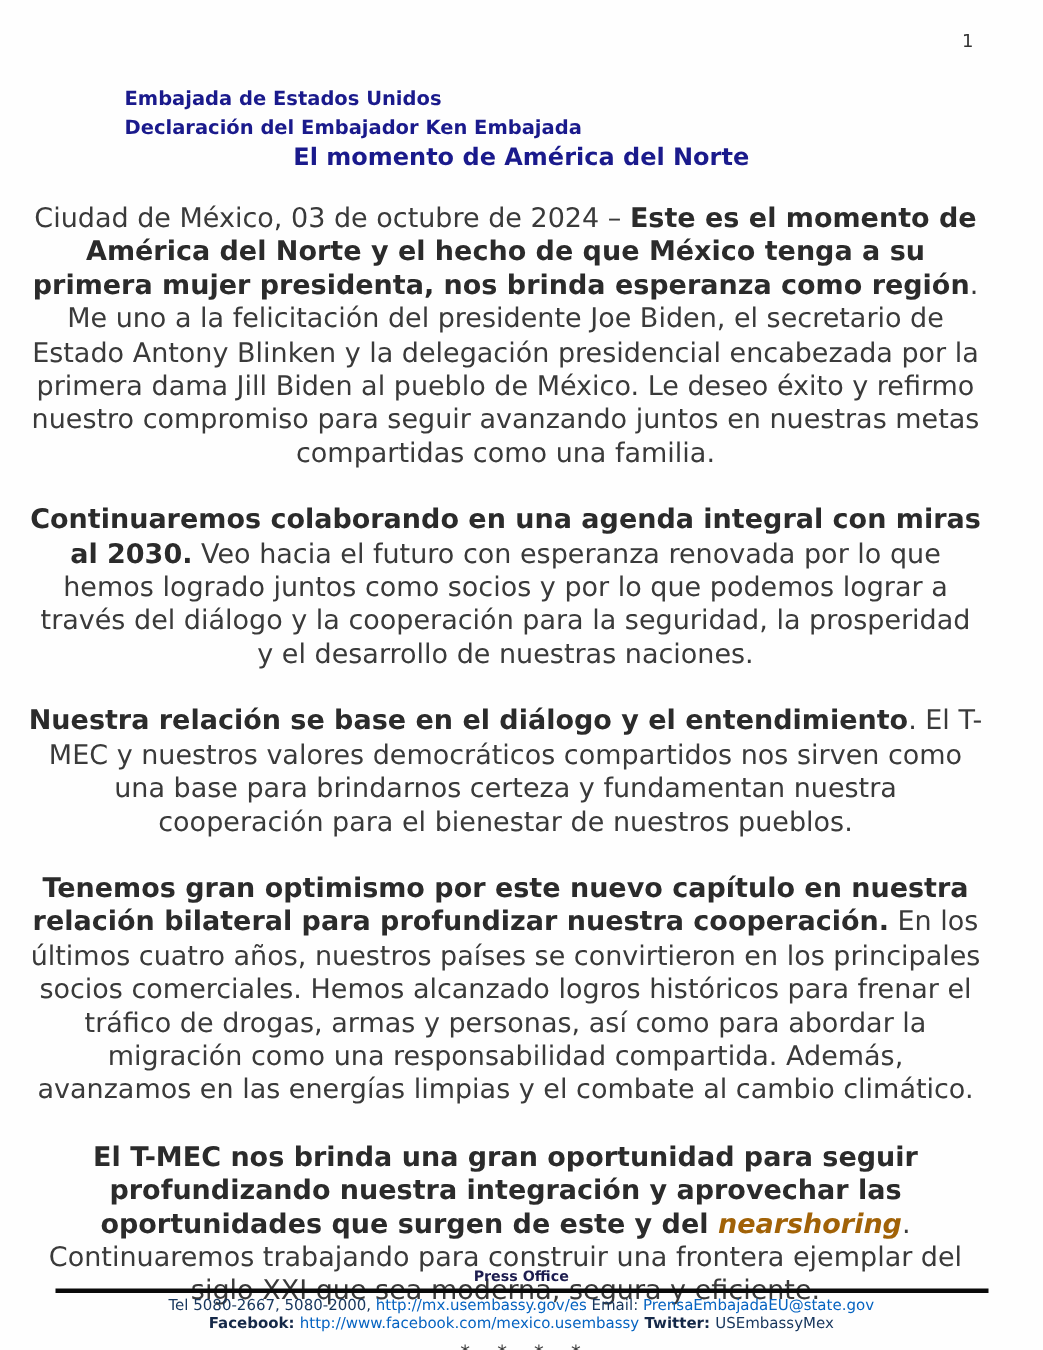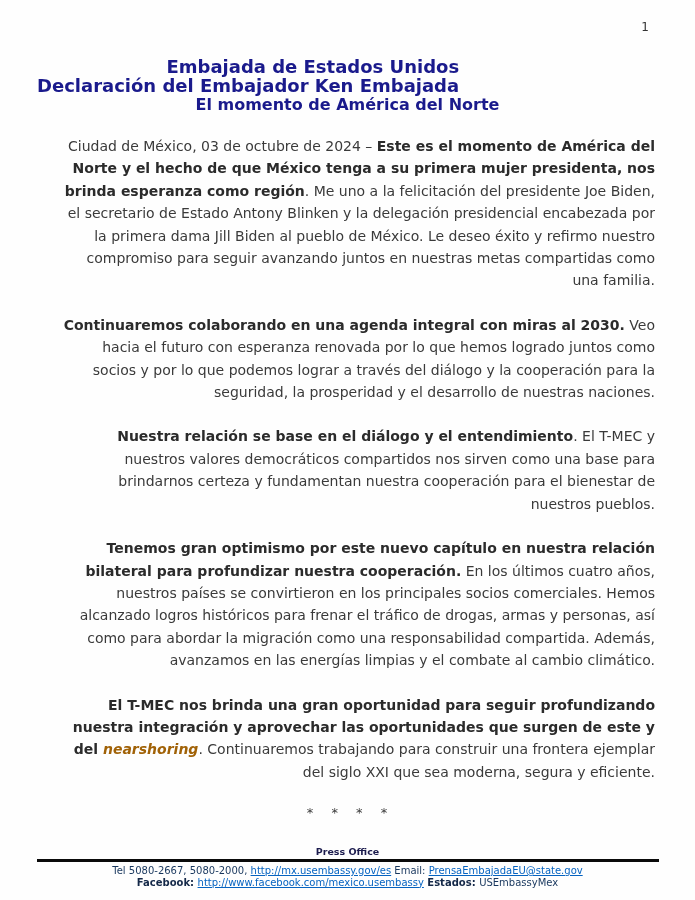--- a/index.html
+++ b/index.html
@@ -46,37 +46,38 @@
     background-size: 6.4px 5.4px;
   }
   .logo-caption {
     margin-top: 6px;
     font-size: 9px;
     line-height: 11px;
     color: #5a5a5a;
   }
   .header-text {
     margin-top: -4px;
-    text-align: right;
+    text-align: left;
     font-weight: bold;
-    font-size: 18px;
+    font-size: 13px;
     line-height: 18.5px;
     color: #1a1a8c;
+    margin-left: 46px;
   }
   .doc-title {
     text-align: center;
     font-weight: bold;
     font-size: 16px;
     color: #1a1a8c;
   }
   .body-text {
-    padding: 21px 40px 0 62px;
-    font-size: 14px;
+    padding: 21px 40px 0 19px;
+    font-size: 18px;
     line-height: 22.4px;
-    text-align: right;
+    text-align: center;
   }
   .body-text p { margin-bottom: 22px; }
   .b { font-weight: bold; color: #2b2b2b; }
   .bi { font-weight: bold; font-style: italic; color: #a16207; }
   .separator {
     text-align: center;
     font-size: 13px;
     color: #3a3a3a;
     word-spacing: 12px;
     letter-spacing: 1px;
@@ -100,21 +101,20 @@
     margin: 0 auto 3px auto;
   }
   .footer-line {
     font-size: 10px;
     line-height: 11.5px;
     color: #17365D;
   }
   .footer-line .b { color: #142848; }
   .link {
     color: #0563C1;
-    text-decoration: underline;
     cursor: pointer;
   }
 </style>
 </head>
 <body>
 
 <div class="page">
 
   <div class="page-number">1</div>
 
@@ -134,16 +134,16 @@
     <p><span class="b">Tenemos gran optimismo por este nuevo capítulo en nuestra relación bilateral para profundizar nuestra cooperación.</span><span> En los últimos cuatro años, nuestros países se convirtieron en los principales socios comerciales. Hemos alcanzado logros históricos para frenar el tráfico de drogas, armas y personas, así como para abordar la migración como una responsabilidad compartida. Además, avanzamos en las energías limpias y el combate al cambio climático.</span></p>
     <p><span class="b">El T-MEC nos brinda una gran oportunidad para seguir profundizando nuestra integración y aprovechar las oportunidades que surgen de este y del </span><span class="bi">nearshoring</span><span>. Continuaremos trabajando para construir una frontera ejemplar del siglo XXI que sea moderna, segura y eficiente.</span></p>
   </div>
 
   <div class="separator">* * * *</div>
 
   <div class="footer">
     <div class="footer-title">Press Office</div>
     <div class="footer-rule"></div>
     <div class="footer-line"><span>Tel 5080-2667, 5080-2000, </span><a class="link">http://mx.usembassy.gov/es</a><span> Email: </span><a class="link">PrensaEmbajadaEU@state.gov</a></div>
-    <div class="footer-line"><span class="b">Facebook: </span><a class="link">http://www.facebook.com/mexico.usembassy</a><span class="b"> Estados: </span><span>USEmbassyMex</span></div>
+    <div class="footer-line"><span class="b">Facebook: </span><a class="link">http://www.facebook.com/mexico.usembassy</a><span class="b"> Twitter: </span><span>USEmbassyMex</span></div>
   </div>
 
 </div>
 
 </body></html>

